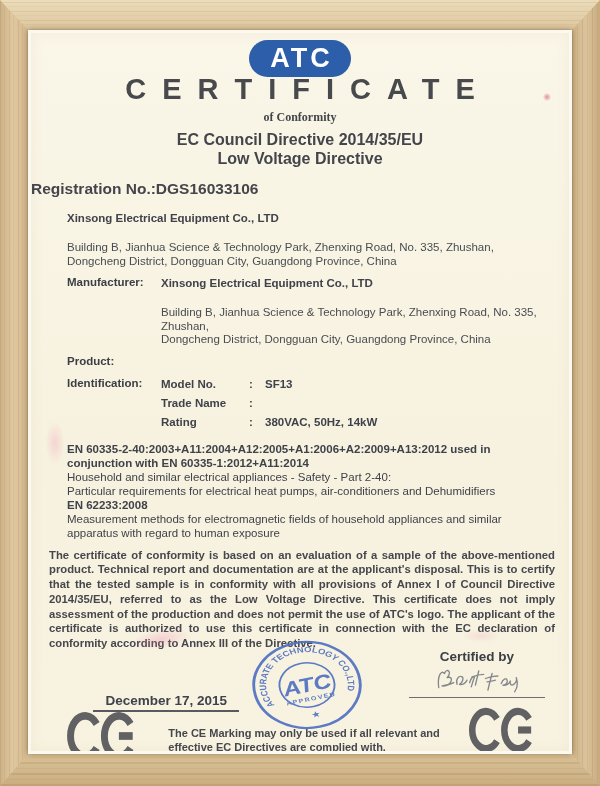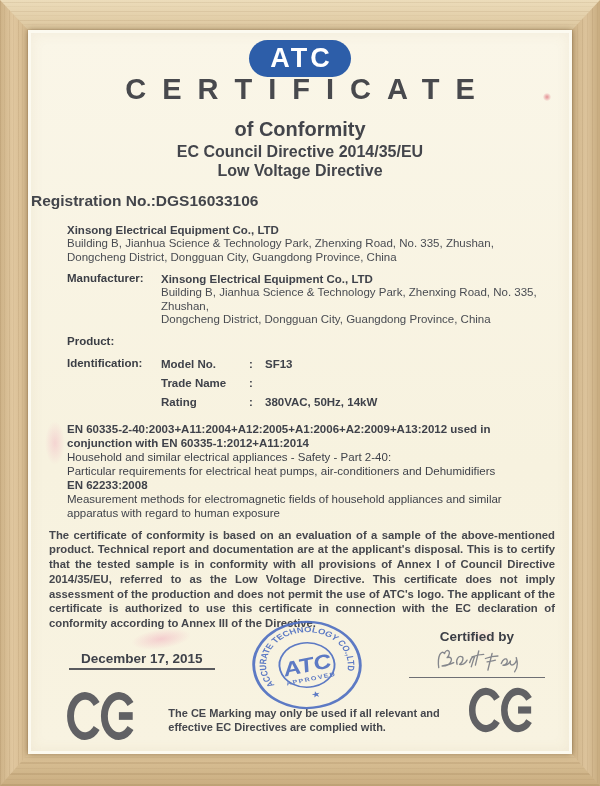--- a/index.html
+++ b/index.html
@@ -35,48 +35,48 @@
   .s2{left:14px;top:388px;width:20px;height:44px;background:radial-gradient(ellipse at center,rgba(236,135,172,.28),rgba(236,135,172,0) 70%);}
   .s3{left:512px;top:60px;width:8px;height:8px;background:radial-gradient(circle,rgba(210,60,80,.55),rgba(210,60,80,0) 75%);}
   .s4{left:430px;top:596px;width:40px;height:14px;background:radial-gradient(ellipse at center,rgba(236,128,168,.18),rgba(236,128,168,0) 70%);}
   
   .logo-pill{margin:7px auto 0;width:102px;height:37px;background:#2d5ea9;border-radius:19px;
     display:flex;align-items:center;justify-content:center;}
   .logo-pill span{color:#fff;font-size:27px;font-weight:700;letter-spacing:3px;padding-left:3px;}
   .title{margin-top:-4px;text-align:center;font-size:29px;line-height:32px;font-weight:700;
     letter-spacing:16px;padding-left:16px;color:#48494d;}
   .sub{ text-align:center;font-weight:700;color:#43454b;}
-  .conformity{margin-top:15px;font-size:20px;line-height:19px;}
+  .conformity{margin-top:3px;font-size:12px;line-height:19px;font-family:Liberation Serif, serif;}
   .dir{font-size:16px;line-height:19px;}
   .dir1{margin-top:3px;}
   .reg{margin-top:11px;text-align:left;font-weight:700;font-size:15.5px;line-height:20px;color:#43454b;}
   
   .fields{margin-top:12px;padding:0 26px 0 36px;font-size:11.5px;}
   .row{display:flex;margin-bottom:8px;}
   .lbl{width:94px;flex-shrink:0;font-weight:700;color:#3b3e45;}
   .val{flex:1;}
   .bold{font-weight:700;line-height:14px;}
-  .addr{line-height:13.5px;margin-top:0;color:#494c52;}
+  .addr{line-height:13.5px;margin-top:16px;color:#494c52;}
   .addr + .addr{margin-top:0;}
   .row-product{margin-top:2px;margin-bottom:10px;}
   .subrow{display:flex;margin-bottom:5px;line-height:14px;}
   .subname{width:88px;font-weight:700;}
   .colon{width:16px;font-weight:700;}
   .subval{font-weight:700;}
   .brand{font-weight:700;color:#4f5a70;font-size:14.5px;letter-spacing:.2px;line-height:15px;}
   .brand .cjk{font-size:12.5px;margin-left:2px;}
   .brand sup{font-size:8px;}
   .std-line{line-height:14px;}
   .std-bold{font-weight:700;}
   
   .paragraph{margin:6px 14px 0 18px;font-size:11.3px;font-weight:700;line-height:14.8px;
     text-align:justify;color:#45474d;}
   
   .sig-area{position:relative;height:46px;margin-top:4px;}
-  .date-block{position:absolute;left:38px;top:14px;width:170px;text-align:left;}
+  .date-block{position:absolute;left:38px;top:36px;width:170px;text-align:right;}
   .date-value{display:inline-block;font-weight:700;font-size:13.5px;padding:0 12px 2px;border-bottom:2px solid #595a5e;}
   .date-label{font-weight:700;font-size:13px;margin-top:6px;}
   .stamp{position:absolute;left:50%;margin-left:-50px;top:-16px;width:114px;height:92px;opacity:.92;}
   .certified-block{position:absolute;right:24px;top:-6px;width:136px;text-align:center;}
   .cert-label{font-weight:700;font-size:13.5px;color:#3b3e45;}
   .signature{display:block;margin:2px auto 0;width:105px;height:30px;}
   .sig-line{border-top:1.5px solid #6e6f73;margin-top:1px;}
   
   .ce-area{display:flex;justify-content:space-between;align-items:flex-start;padding:0 30px 0 34px;}
   .ce-left{margin-top:8px;}

